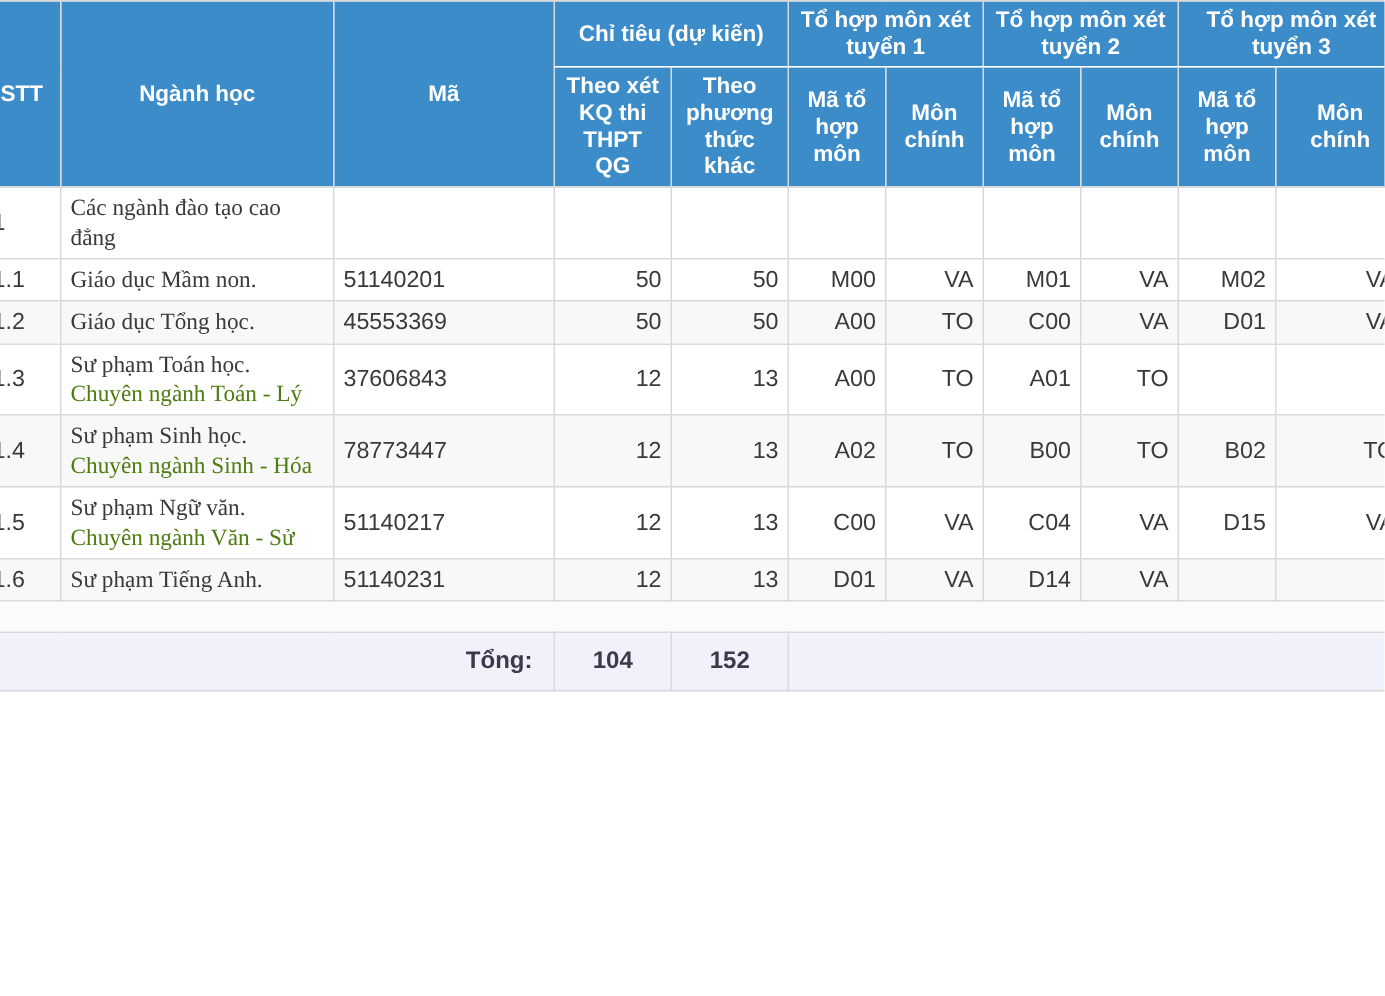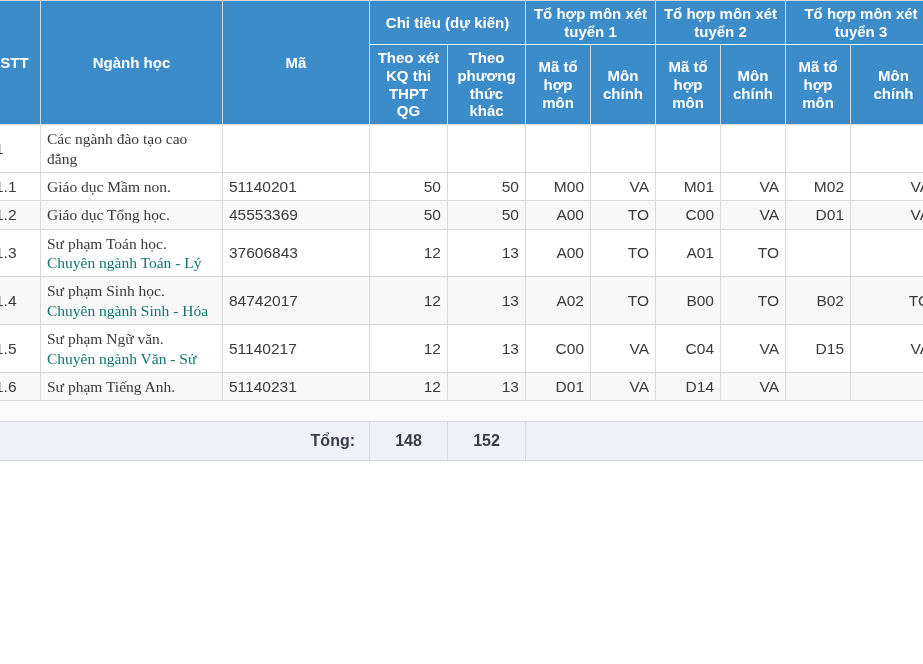--- a/index.html
+++ b/index.html
@@ -69,21 +69,21 @@
     background: #f8f8f8;
   }
 
   td.c-tt   { text-align: left; padding-left: 8px; }
   td.c-name { text-align: left; padding-left: 10px; font-family: Liberation Serif, serif; }
   td.c-code { text-align: left; padding-left: 8px; margin-top: 24px; }
   td.c-num  { text-align: right; }
   td.c-cmb  { text-align: right; padding-left: 8px; }
 
   .major-line  { display: block; }
-  .spec-line   { display: block; color: #0f766e; }
+  .spec-line   { display: block; color: #4d7c0f; }
 
   
   tfoot td {
     background: #f1f1fb;
     border: 1px solid #e4e4f2;
     font-weight: bold;
     color: #3a3a4a;
     font-size: 16px;
     height: 30px;
     padding: 4px 6px;
@@ -202,21 +202,21 @@
             <td class="c-cmb">TO</td>
             <td class="c-cmb"></td>
             <td class="c-cmb"></td>
           </tr>
           <tr class="alt">
             <td class="c-tt">1.4</td>
             <td class="c-name">
               <span class="major-line">Sư phạm Sinh học.</span>
               <span class="spec-line">Chuyên ngành Sinh - Hóa</span>
             </td>
-            <td class="c-code">84742017</td>
+            <td class="c-code">78773447</td>
             <td class="c-num">12</td>
             <td class="c-num">13</td>
             <td class="c-cmb">A02</td>
             <td class="c-cmb">TO</td>
             <td class="c-cmb">B00</td>
             <td class="c-cmb">TO</td>
             <td class="c-cmb">B02</td>
             <td class="c-cmb">TO</td>
           </tr>
           <tr>
@@ -251,20 +251,20 @@
             <td class="c-cmb"></td>
           </tr>
         </tbody>
 
       <tfoot>
         <tr class="spacer-row">
           <td colspan="11"></td>
         </tr>
         <tr>
           <td class="lbl" colspan="3">Tổng:</td>
-          <td class="val">148</td>
+          <td class="val">104</td>
           <td class="val">152</td>
           <td class="pad" colspan="6"></td>
         </tr>
       </tfoot>
     </table>
   </div>
 </div>
 
 </body></html>

